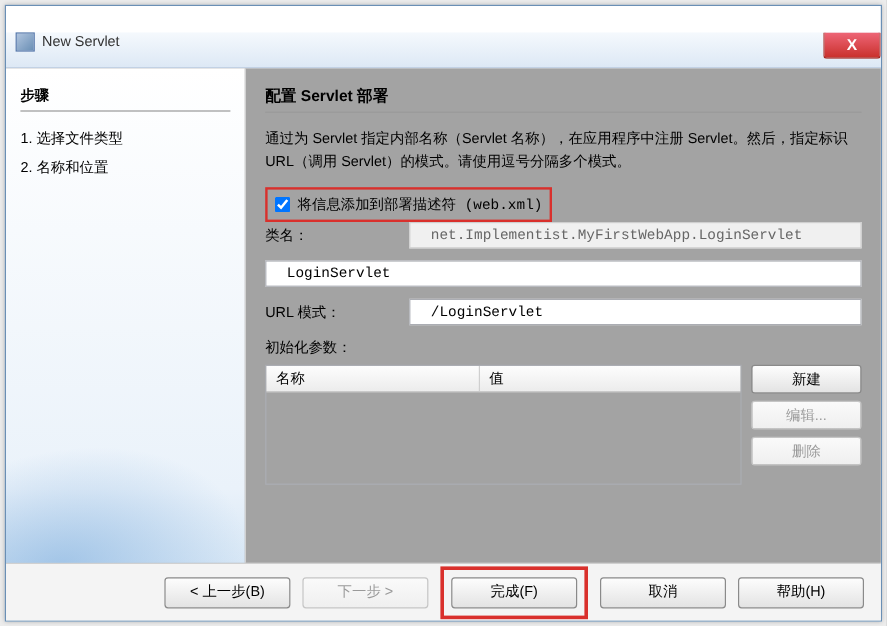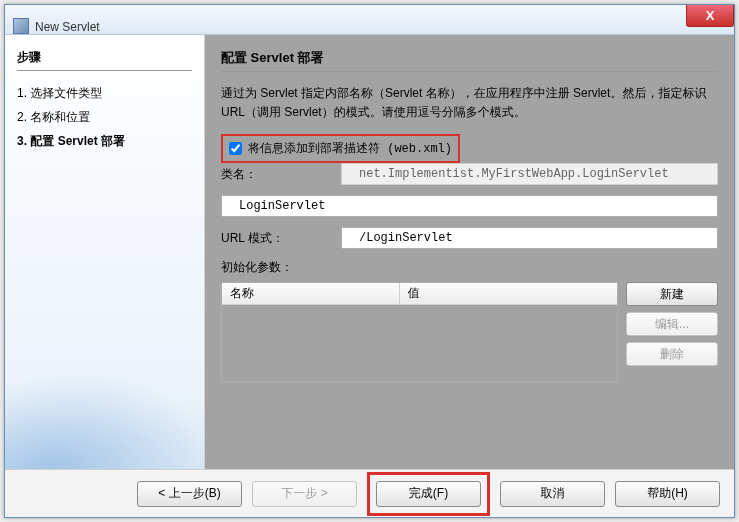--- a/index.html
+++ b/index.html
@@ -19,23 +19,24 @@
       border: 1px solid #6a8fb5;
       box-shadow: 0 0 4px rgba(0,0,0,0.3);
       display: flex;
       flex-direction: column;
     }
     .titlebar {
       height: 30px;
       background: linear-gradient(to bottom, #f5f9fd, #dde8f5);
       border-bottom: 1px solid #b5c7de;
       display: flex;
-      align-items: flex-end;
+      align-items: flex-start;
       padding: 0 4px 0 8px;
       position: relative;
+      margin-top: 22px;
     }
     .titlebar-icon {
       width: 16px; height: 16px;
       margin-right: 6px;
       background: linear-gradient(135deg,#b0c4de,#6a8fb5);
       border: 1px solid #5577aa;
     }
     .titlebar-title { color: #333; }
     .close-btn {
       position: absolute;
@@ -212,21 +213,20 @@
       <span>X</span>
     </div>
   </div>
 
   <div class="body-area">
     <div class="sidebar">
       <div class="steps-title">步骤</div>
       <div class="steps-underline"></div>
       <div class="step-item">1. 选择文件类型</div>
       <div class="step-item">2. 名称和位置</div>
-      <div class="step-item current">3. 配置 Servlet 部署</div>
     </div>
 
     <div class="main">
       <div class="main-title">配置 Servlet 部署</div>
       <div class="main-title-underline"></div>
       <div class="desc">通过为 Servlet 指定内部名称（Servlet 名称），在应用程序中注册 Servlet。然后，指定标识 URL（调用 Servlet）的模式。请使用逗号分隔多个模式。</div>
 
       <div class="checkbox-row">
         <input type="checkbox" checked="" style="">
         <span class="mono">将信息添加到部署描述符 (web.xml)</span>

